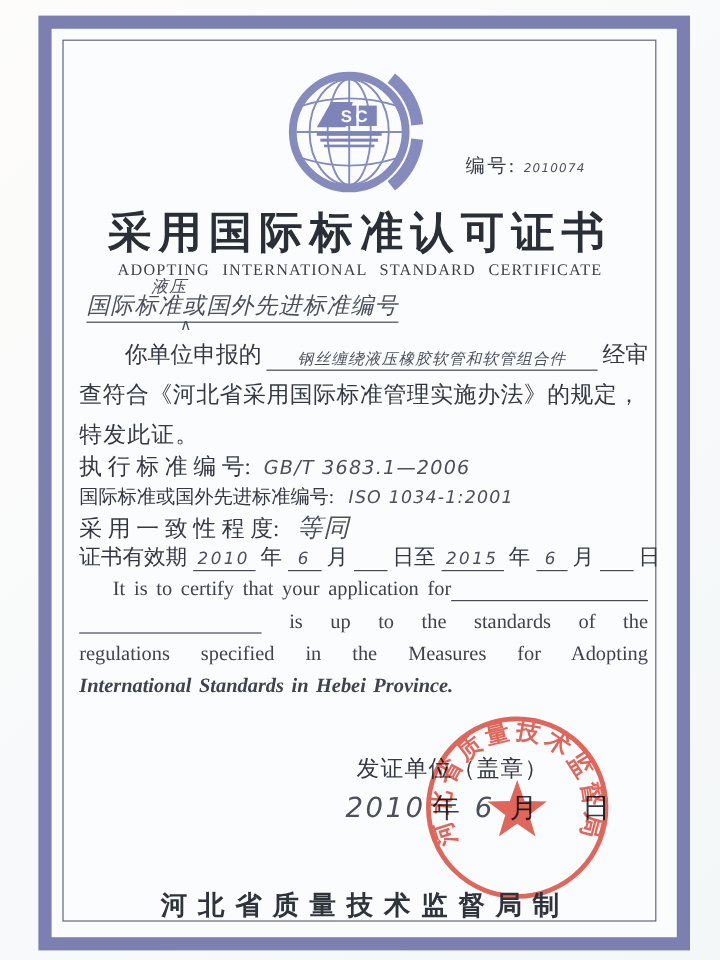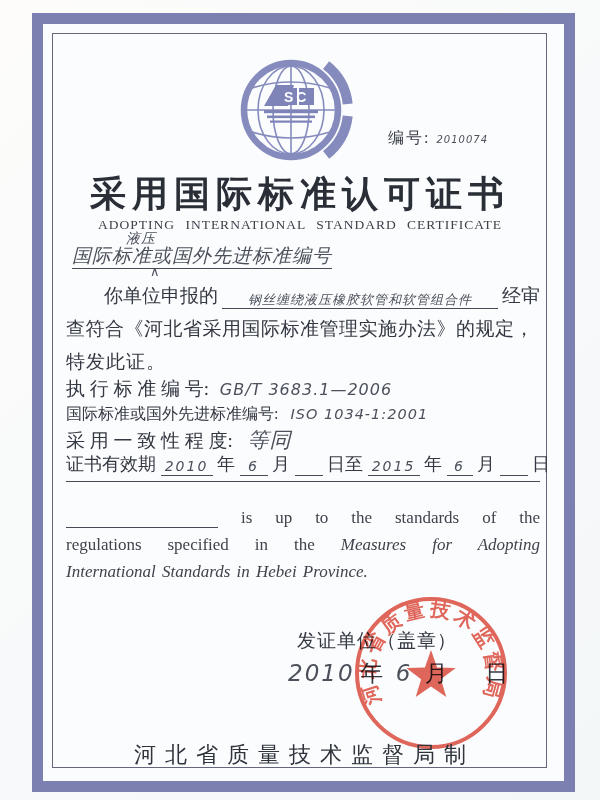--- a/index.html
+++ b/index.html
@@ -67,33 +67,33 @@
   .f-valid .blank { font-size:14px; }
   .f-valid .hw { letter-spacing:2px; }
 
   .eng { left:66px; width:474px; font-size:17px; color:#3f434c; }
   .e1 { top:481px; display:flex; align-items:flex-end; }
   .e1 .lead { margin-left:28px; white-space:nowrap; word-spacing:3px; }
   .e1 .blank { flex:1; }
   .e2 { top:508px; text-align:justify; text-align-last:justify; }
   .e2 .blank { width:152px; }
   .e3 { top:535px; text-align:justify; text-align-last:justify; }
-  .e4 { top:562px; font-style:italic; word-spacing:2px; }
-  .italic { font-style:italic; }
+  .e4 { top:562px; font-style:italic; word-spacing:2px;font-weight:bold; }
+  .italic { }
 
   .issuer-label { left:297px; top:628px; font-size:19px; letter-spacing:1px; color:#343842; }
   .issuer-date { left:288px; top:658px; font-size:23px; color:#343842; white-space:nowrap; }
   .issuer-date .hw { letter-spacing:2px; }
   .issuer-date .gap { display:inline-block; width:26px; }
 
   .seal { left:350px; top:592px; pointer-events:none; opacity:0.88; mix-blend-mode:multiply; }
 
   .footer {
     left:0; top:740px; width:100%; text-align:center;
-    font-size:22px; font-weight:400; letter-spacing:9px; text-indent:9px; color:#2f333c;
+    font-size:22px; font-weight:700; letter-spacing:9px; text-indent:9px; color:#2f333c;
   }
 </style>
 </head>
 <body>
 
 <div class="page">
   <div class="border-outer"></div>
   <div class="border-inner"></div>
 
   <svg class="abs" style="left:237px; top:54px;" width="140" height="116" viewBox="0 0 140 116">
@@ -164,20 +164,21 @@
     <span>日至</span>
     <span class="blank" style="width:52px;"><span class="hw">2015</span></span>
     <span>年</span>
     <span class="blank" style="width:26px;"><span class="hw">6</span></span>
     <span>月</span>
     <span class="blank" style="width:28px;"></span>
     <span>日</span>
   </div>
 
   <div class="abs eng e1">
+    <span class="lead">It is to certify that your application for</span>
     <span class="blank"></span>
   </div>
   <div class="abs eng e2">
     <span class="blank"></span>
     <span>is up to the standards of the</span>
   </div>
   <div class="abs eng e3">
     <span>regulations specified in the</span>
     <span class="italic">Measures for Adopting</span>
   </div>

